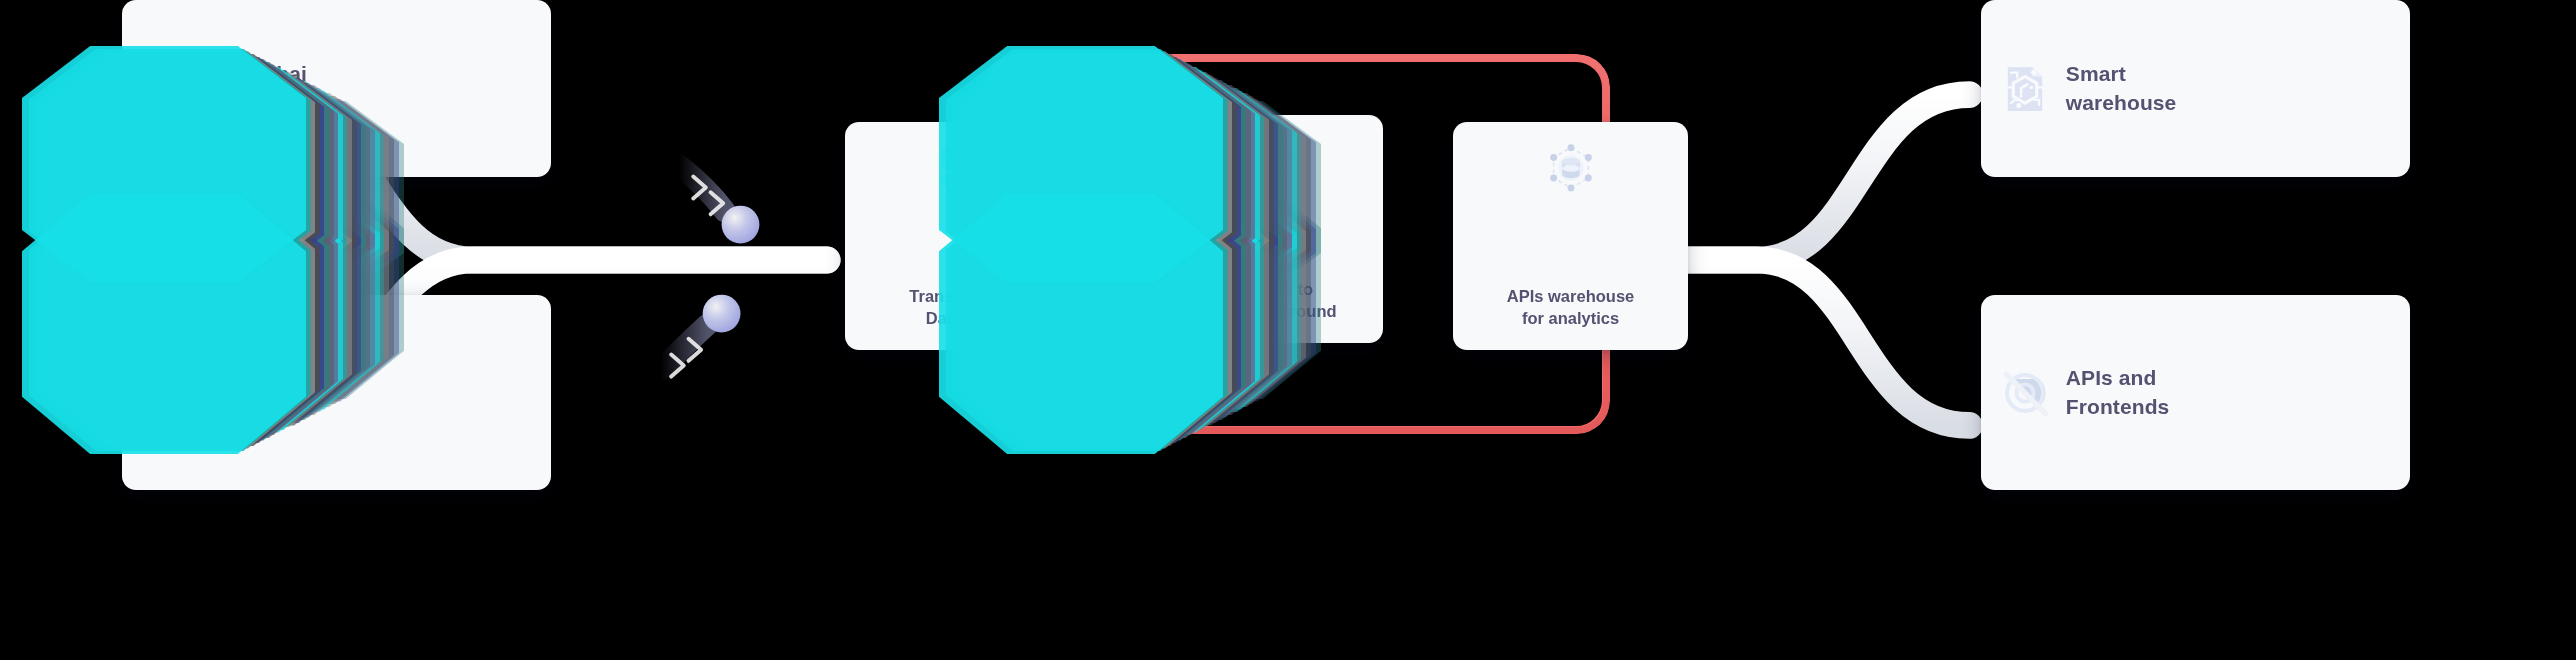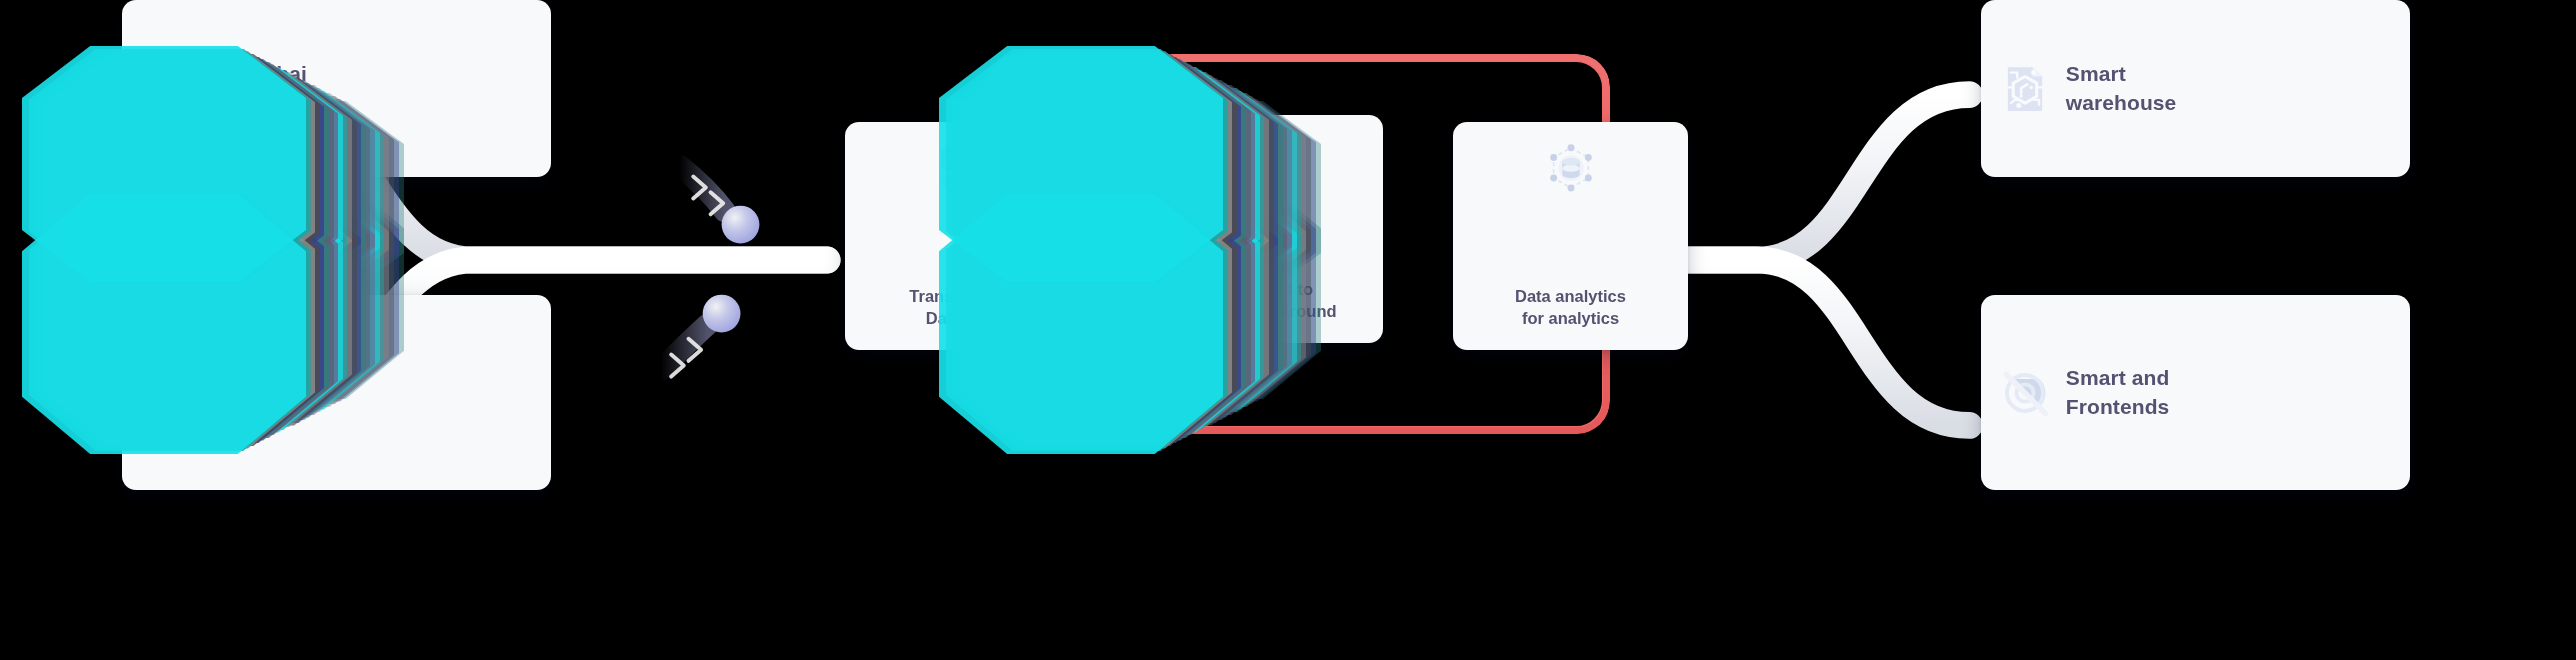--- a/index.html
+++ b/index.html
@@ -306,21 +306,21 @@
         <g fill="#c7d2e8">
           <circle cx="33" cy="6" r="4.4"></circle>
           <circle cx="55" cy="18.5" r="4.4"></circle>
           <circle cx="55" cy="44.5" r="4.4"></circle>
           <circle cx="33" cy="57" r="4.4"></circle>
           <circle cx="11" cy="44.5" r="4.4"></circle>
           <circle cx="11" cy="18.5" r="4.4"></circle>
         </g>
       </svg>
     </span>
-    <span class="label">Data analytics
+    <span class="label">APIs warehouse
 for analytics</span>
   </div>
 
   <div class="card wide" style="left:1981px;top:0px;width:429px;height:177px;">
     <span class="ico">
       <svg viewBox="0 0 64 64" fill="none">
         <path d="M10 4 h32 l12 12 v44 h-44 Z" fill="#dde3f2"></path>
         <path d="M42 4 v12 h12" fill="#eef2fa"></path>
         <path d="M32 16 L47 24.5 L47 41.5 L32 50 L17 41.5 L17 24.5 Z" stroke="#f8fafd" stroke-width="4" fill="none" stroke-linejoin="round"></path>
         <path d="M35 26 l-8 5 v6" stroke="#f8fafd" stroke-width="3.4" fill="none" stroke-linecap="round" stroke-linejoin="round"></path>
@@ -343,18 +343,18 @@
 
   <div class="card wide" style="left:1981px;top:295px;width:429px;height:195px;">
     <span class="ico">
       <svg viewBox="0 0 64 64" fill="none">
         <path d="M50 14 A24 24 0 0 1 50 50 L14 14 Z" fill="#cfd9ec"></path>
         <circle cx="32" cy="32" r="23" stroke="#e4eaf6" stroke-width="5" fill="none"></circle>
         <circle cx="32" cy="32" r="11" stroke="#e4eaf6" stroke-width="5" fill="none"></circle>
         <path d="M8 8 L58 58" stroke="#eef1f8" stroke-width="7" stroke-linecap="round"></path>
       </svg>
     </span>
-    <span class="label">Smart and
+    <span class="label">APIs and
 Frontends</span>
   </div>
 
 </div>
 
 
 </body></html>

